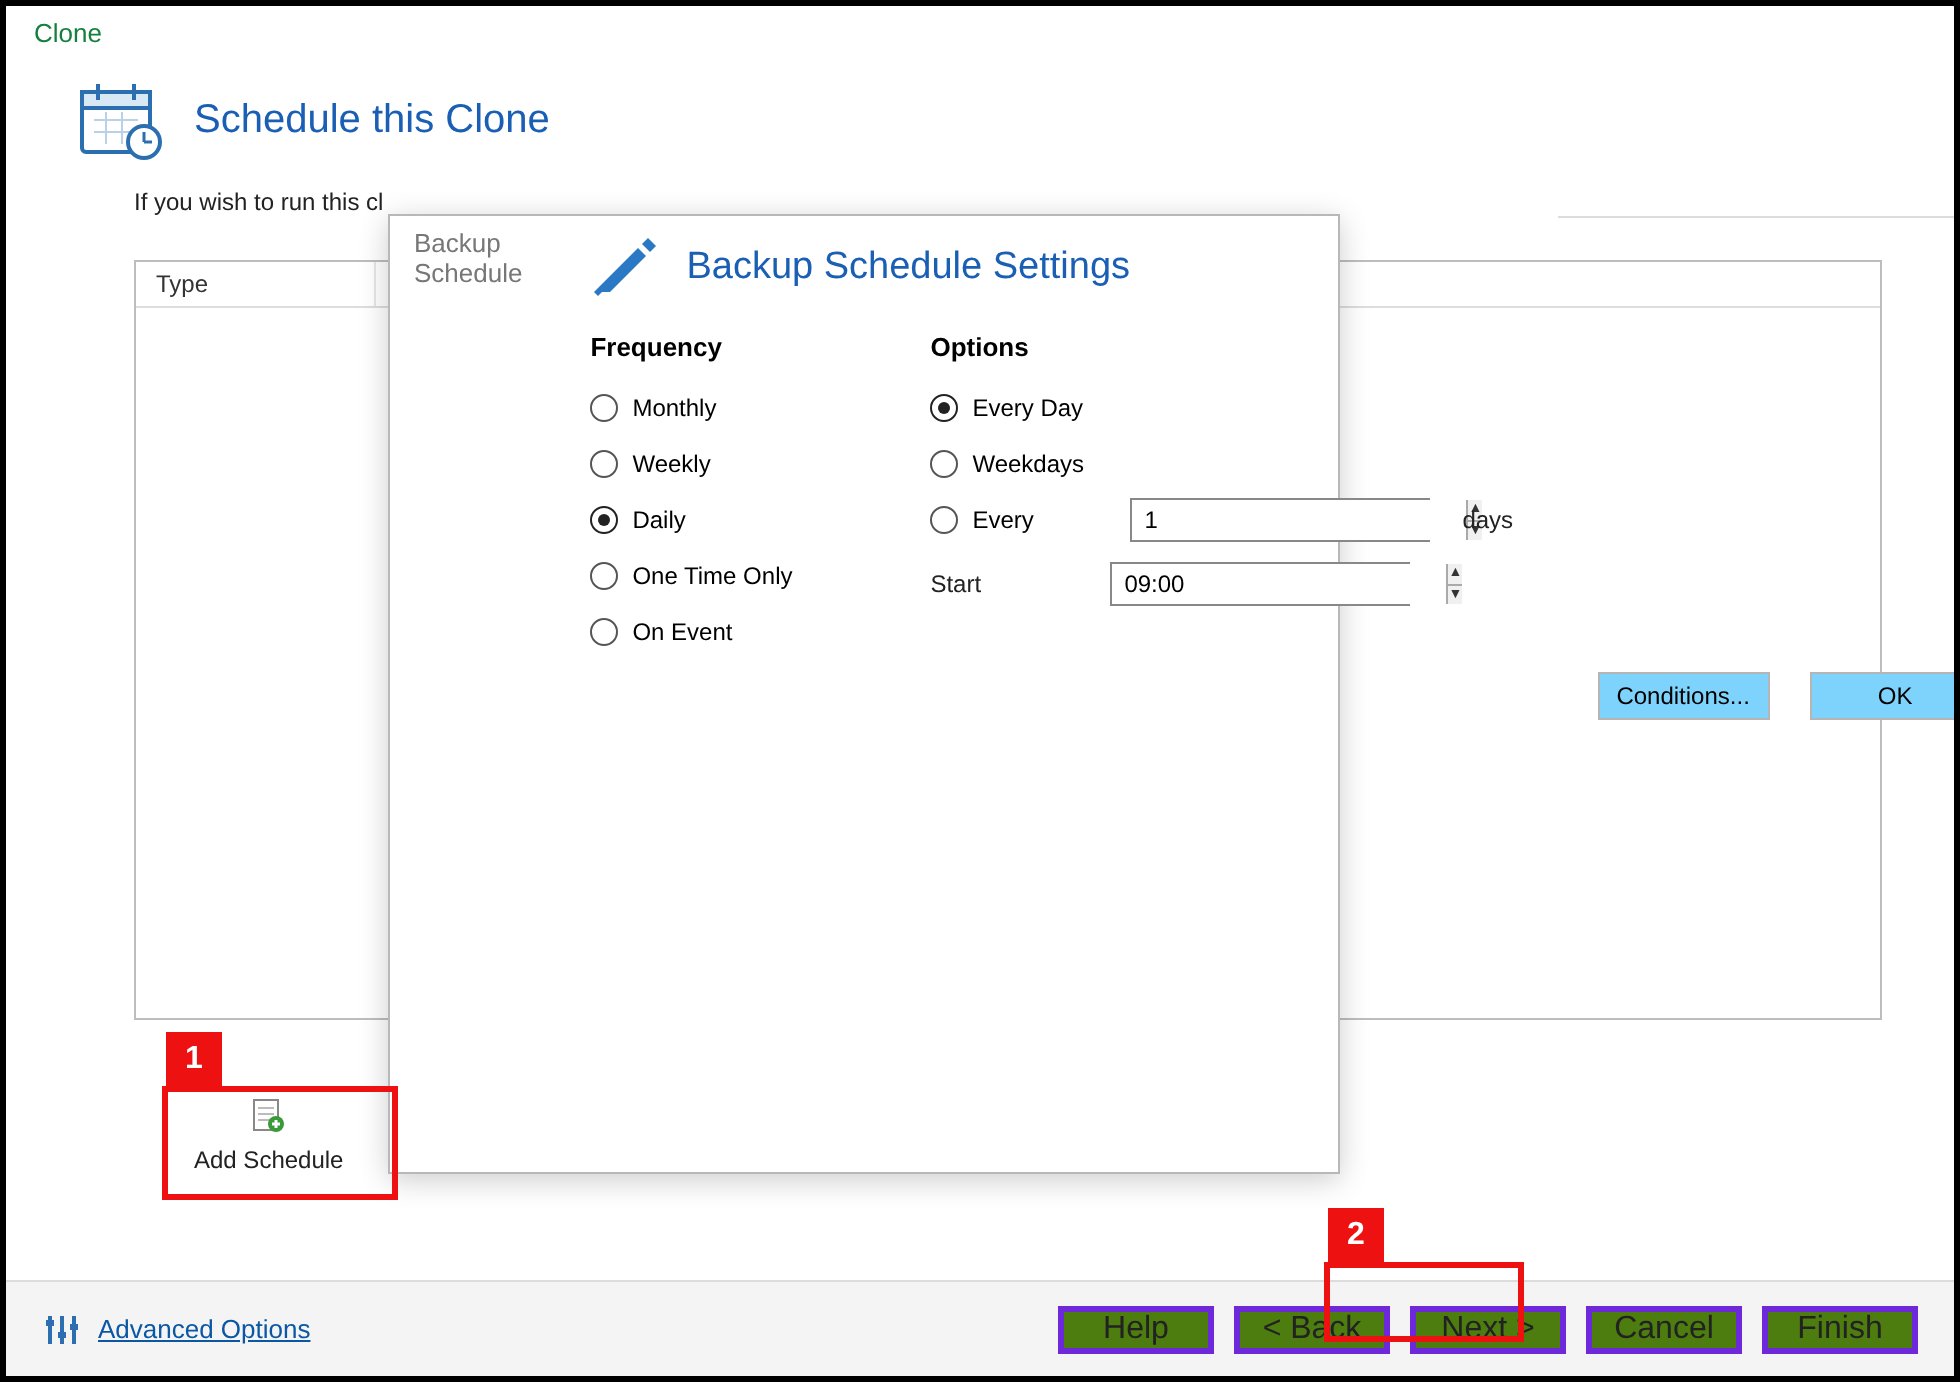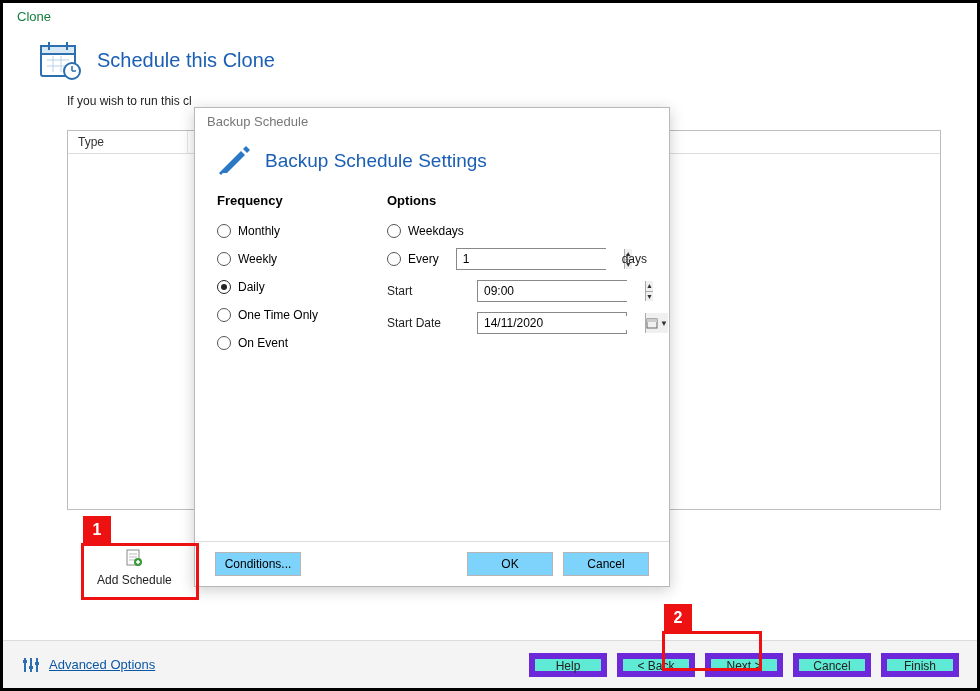--- a/index.html
+++ b/index.html
@@ -95,39 +95,39 @@
       gap: 8px;
       color: #0b57a4;
       text-decoration: underline;
       cursor: pointer;
       font-size: 13px;
     }
     .footer-spacer { flex: 1; }
     .wiz-btn {
       min-width: 78px;
       height: 24px;
-      background: #5eead4;
-      border: 6px solid #6d28d9;
-      font-size: 12px;
+      background: #4d7c0f;
+      border: 3px solid #6d28d9;
+      font-size: 16px;
       color: #222;
       cursor: pointer;
     }
 
     
     .dialog {
       position: absolute;
       left: 191px;
       top: 104px;
       width: 476px;
       height: 480px;
       background: #fff;
       border: 1px solid #b8b8b8;
       box-shadow: 0 3px 14px rgba(0,0,0,0.2);
       display: flex;
-      flex-direction: column;
+      flex-direction: row;
     }
     .dlg-title {
       padding: 6px 12px;
       color: #777;
       font-size: 13px;
     }
     .dlg-body {
       flex: 1;
       padding: 8px 22px 0 22px;
     }
@@ -340,20 +340,24 @@
         </div>
         <div class="radio-row">
           <span class="radio"></span>
             <span>On Event</span>
         </div>
       </div>
 
       <div class="col opt-right">
         <div class="col-head">Options</div>
         <div class="radio-row">
+          <span class="radio sel"></span>
+            <span>Every Day</span>
+        </div>
+        <div class="radio-row">
           <span class="radio"></span>
             <span>Weekdays</span>
         </div>
         <div class="form-row">
           <div class="radio-row" style="margin:0;width:90px">
             <span class="radio"></span>
               <span>Every</span>
           </div>
           <div class="spin-field">
             <input value="1" style="">
@@ -369,33 +373,20 @@
           <div class="form-label">Start</div>
           <div class="spin-field">
             <input value="09:00" style="">
             <div class="spin-btns">
               <div class="spin-btn">▲</div>
               <div class="spin-btn">▼</div>
             </div>
           </div>
         </div>
 
-        <div class="form-row">
-          <div class="form-label">Start Date</div>
-          <div class="date-field">
-            <input value="14/11/2020" style="">
-            <div class="date-btn">
-              <svg width="12" height="12" viewBox="0 0 12 12">
-                <rect x="1" y="2" width="10" height="9" fill="none" stroke="#666"></rect>
-                <rect x="1" y="2" width="10" height="3" fill="#ccc"></rect>
-              </svg>
-              <span style="font-size:8px;color:#333">▼</span>
-            </div>
-          </div>
-        </div>
       </div>
     </div>
   </div>
 
   <div class="dlg-footer">
     <button class="dlg-btn">Conditions...</button>
     <div class="dlg-footer-spacer"></div>
     <button class="dlg-btn">OK</button>
     <button class="dlg-btn">Cancel</button>
   </div>

